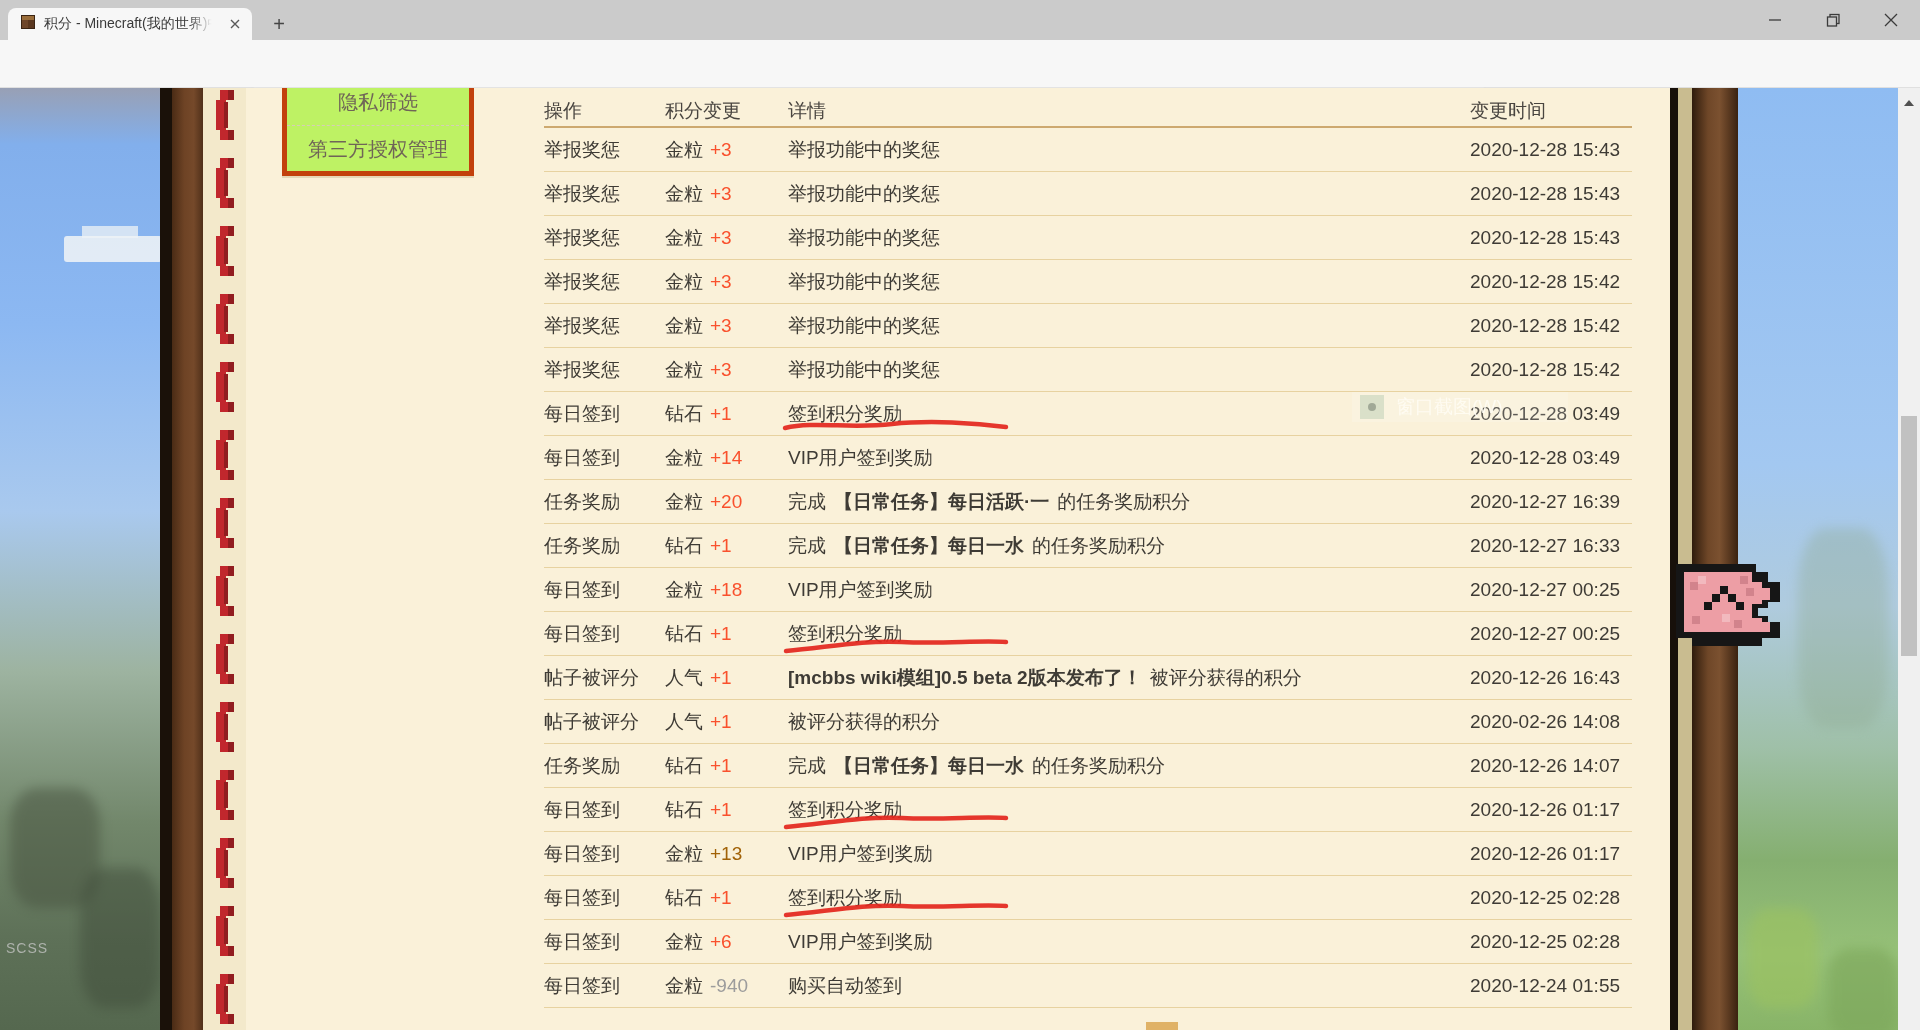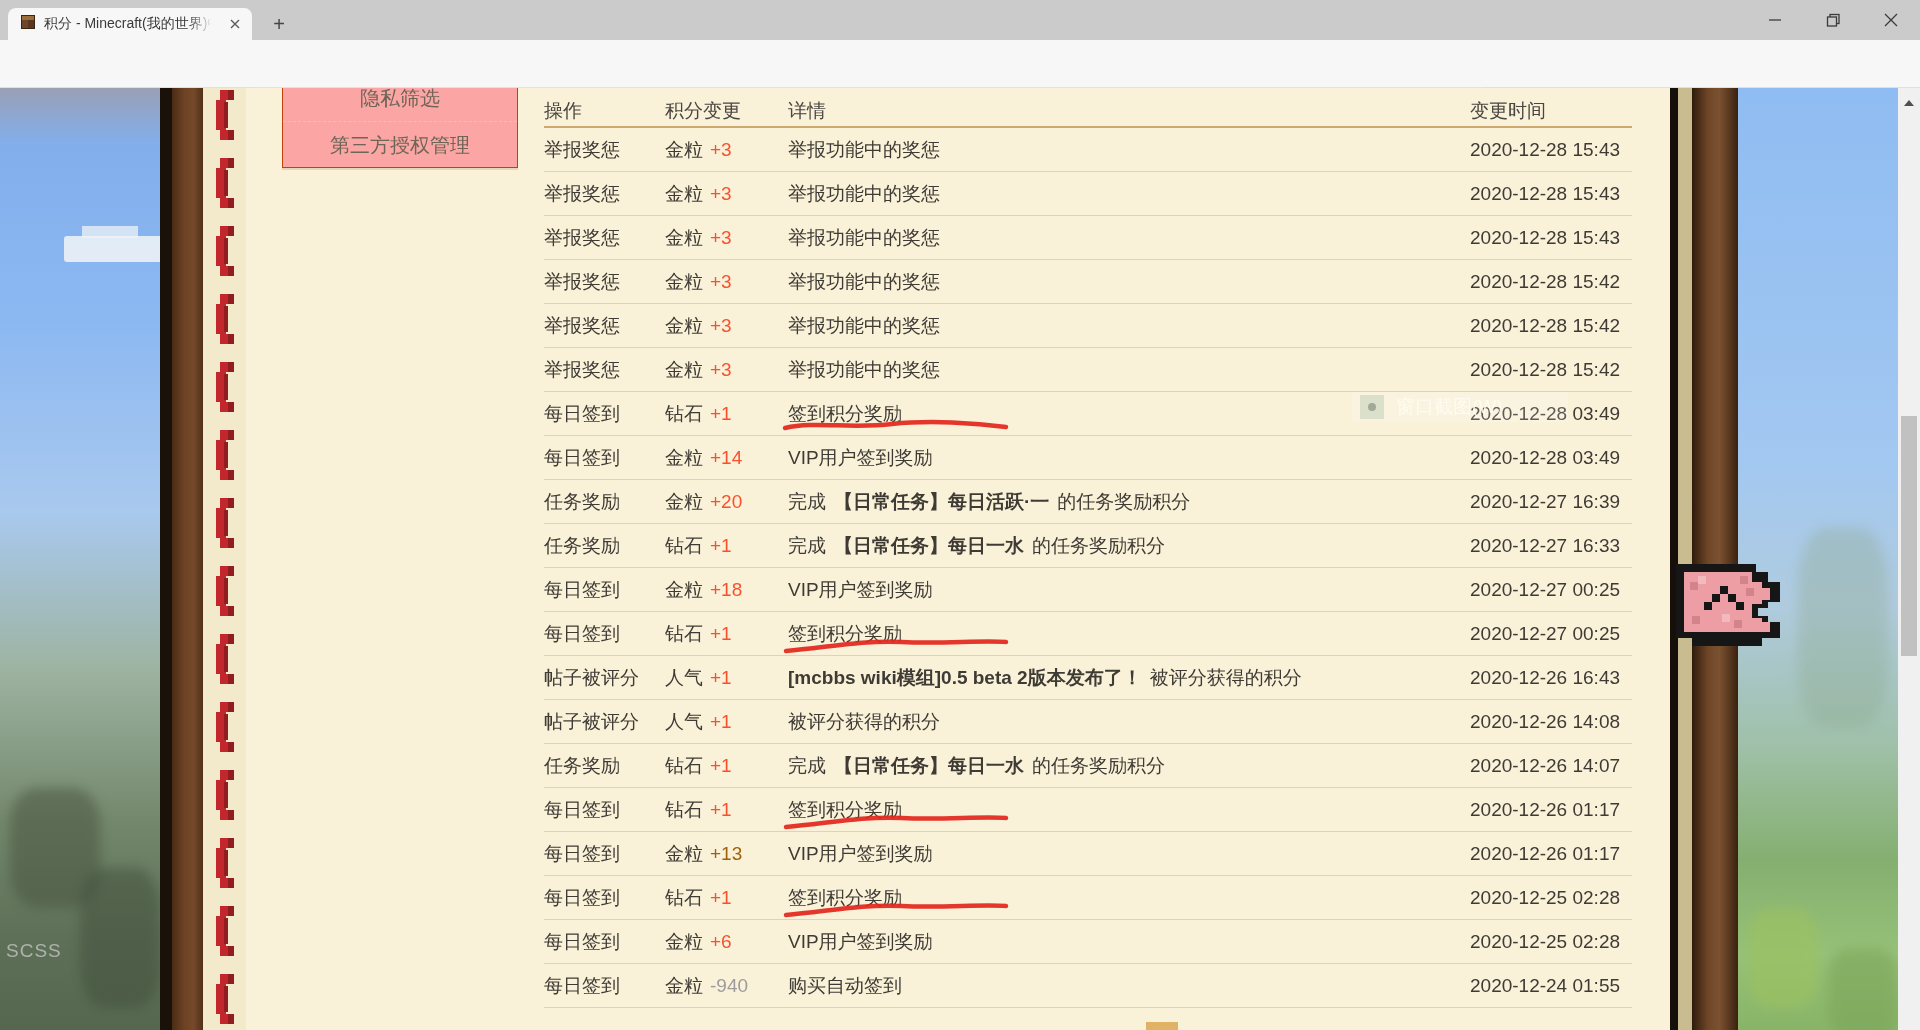--- a/index.html
+++ b/index.html
@@ -27,34 +27,34 @@
 .badge{position:absolute;right:-7px;bottom:-5px;background:#D93025;color:#fff;font-size:11px;min-width:17px;height:15px;border-radius:4px;line-height:15px;text-align:center;padding:0 2px;font-weight:700}
 .badge.gray{background:#4A4D51}
 .tb-divider{position:absolute;left:1672px;top:54px;width:1px;height:22px;background:#D4D4D4}
 
 
 .viewport{position:absolute;left:0;top:88px;width:1920px;height:942px;overflow:hidden}
 .bg-left{position:absolute;left:0;top:0;width:160px;height:942px;background:linear-gradient(180deg,#98A0B5 0%,#82AFEC 6%,#8CB8F2 25%,#A9C9EE 45%,#9DB3A0 62%,#72876B 78%,#5E7158 90%,#55684F 100%)}
 .cloud{position:absolute;left:64px;top:148px;width:98px;height:26px;background:rgba(238,243,246,.88);border-radius:3px}
 .cloud::before{content:"";position:absolute;left:18px;top:-10px;width:56px;height:12px;background:rgba(238,243,246,.75)}
 .blob{position:absolute;filter:blur(6px);border-radius:30%}
-.scss{position:absolute;left:6px;top:852px;font-size:19px;color:rgba(200,200,200,.75);letter-spacing:1px}
+.scss{position:absolute;left:6px;top:852px;font-size:14px;color:rgba(200,200,200,.75);letter-spacing:1px}
 .edge-left-black{position:absolute;left:160px;top:0;width:12px;height:942px;background:#1A1109}
 .edge-left-brown{position:absolute;left:172px;top:0;width:31px;height:942px;background:linear-gradient(90deg,#4A2B15,#6E4325 40%,#75492A 70%,#50301A)}
 .page{position:absolute;left:203px;top:0;width:1467px;height:942px;background:#FAF1D9}
 .page-strip{position:absolute;left:0;top:0;width:43px;height:942px;background:#F3E9CB}
 .stitches{position:absolute;left:212px;top:0;width:26px;height:942px}
 .stitch{position:absolute;left:0}
 .edge-right-black{position:absolute;left:1670px;top:0;width:8px;height:942px;background:#17100A}
 .edge-right-khaki{position:absolute;left:1678px;top:0;width:14px;height:942px;background:#C9BC90}
 .edge-right-brown{position:absolute;left:1692px;top:0;width:46px;height:942px;background:linear-gradient(90deg,#2E1B0C,#6F4728 35%,#7B5130 60%,#3A2210)}
 .bg-right{position:absolute;left:1738px;top:0;width:160px;height:942px;background:linear-gradient(180deg,#8FBCF2 0%,#A3C8F1 40%,#AFCBDE 55%,#9FC0A8 70%,#85AF70 82%,#96C178 92%,#88B468 100%)}
 
 
-.sidebar-box{position:absolute;left:282px;top:-14px;width:236px;background:#fca5a5;border:1px solid #c2410c;box-shadow:0 2px 0 rgba(190,170,120,.35)}
+.sidebar-box{position:absolute;left:282px;top:-14px;width:192px;background:#bef264;border:5px solid #c2410c;box-shadow:0 2px 0 rgba(190,170,120,.35)}
 .side-item{height:46px;line-height:46px;text-align:center;font-size:20px;color:#6F6557;border-top:1px dashed #D6CDB8;cursor:pointer;white-space:nowrap;overflow:hidden}
 .side-item:first-child{border-top:none}
 
 
 .credit-table{position:absolute;left:544px;top:0;width:1088px;height:942px}
 .thead{position:absolute;left:0;top:0;width:1088px;height:40px;border-bottom:2px solid #CDA96F}
 .cell{position:absolute;top:0;height:44px;display:flex;align-items:center;font-size:19px;color:#3E3B35;white-space:nowrap}
 .thead .cell{height:45px;color:#494540}
 .c-op{left:0}
 .c-credit{left:121px}
@@ -520,21 +520,21 @@
         </div>
         <div class="trow" style="top: 612px;">
           <span class="cell c-op">帖子被评分</span>
           <span class="cell c-credit">
             <span>人气</span>
             <span class="amount" style="color: rgb(249, 81, 45);">+1</span>
           </span>
           <span class="cell c-detail">
             <span class="seg">被评分获得的积分</span>
           </span>
-          <span class="cell c-time">2020-12-26 14:08</span>
+          <span class="cell c-time">2020-02-26 14:08</span>
         </div>
         <div class="trow" style="top: 656px;">
           <span class="cell c-op">任务奖励</span>
           <span class="cell c-credit">
             <span>钻石</span>
             <span class="amount" style="color: rgb(249, 81, 45);">+1</span>
           </span>
           <span class="cell c-detail">
             <span class="seg">完成</span>
             <span class="seg bold">【日常任务】每日一水</span>

